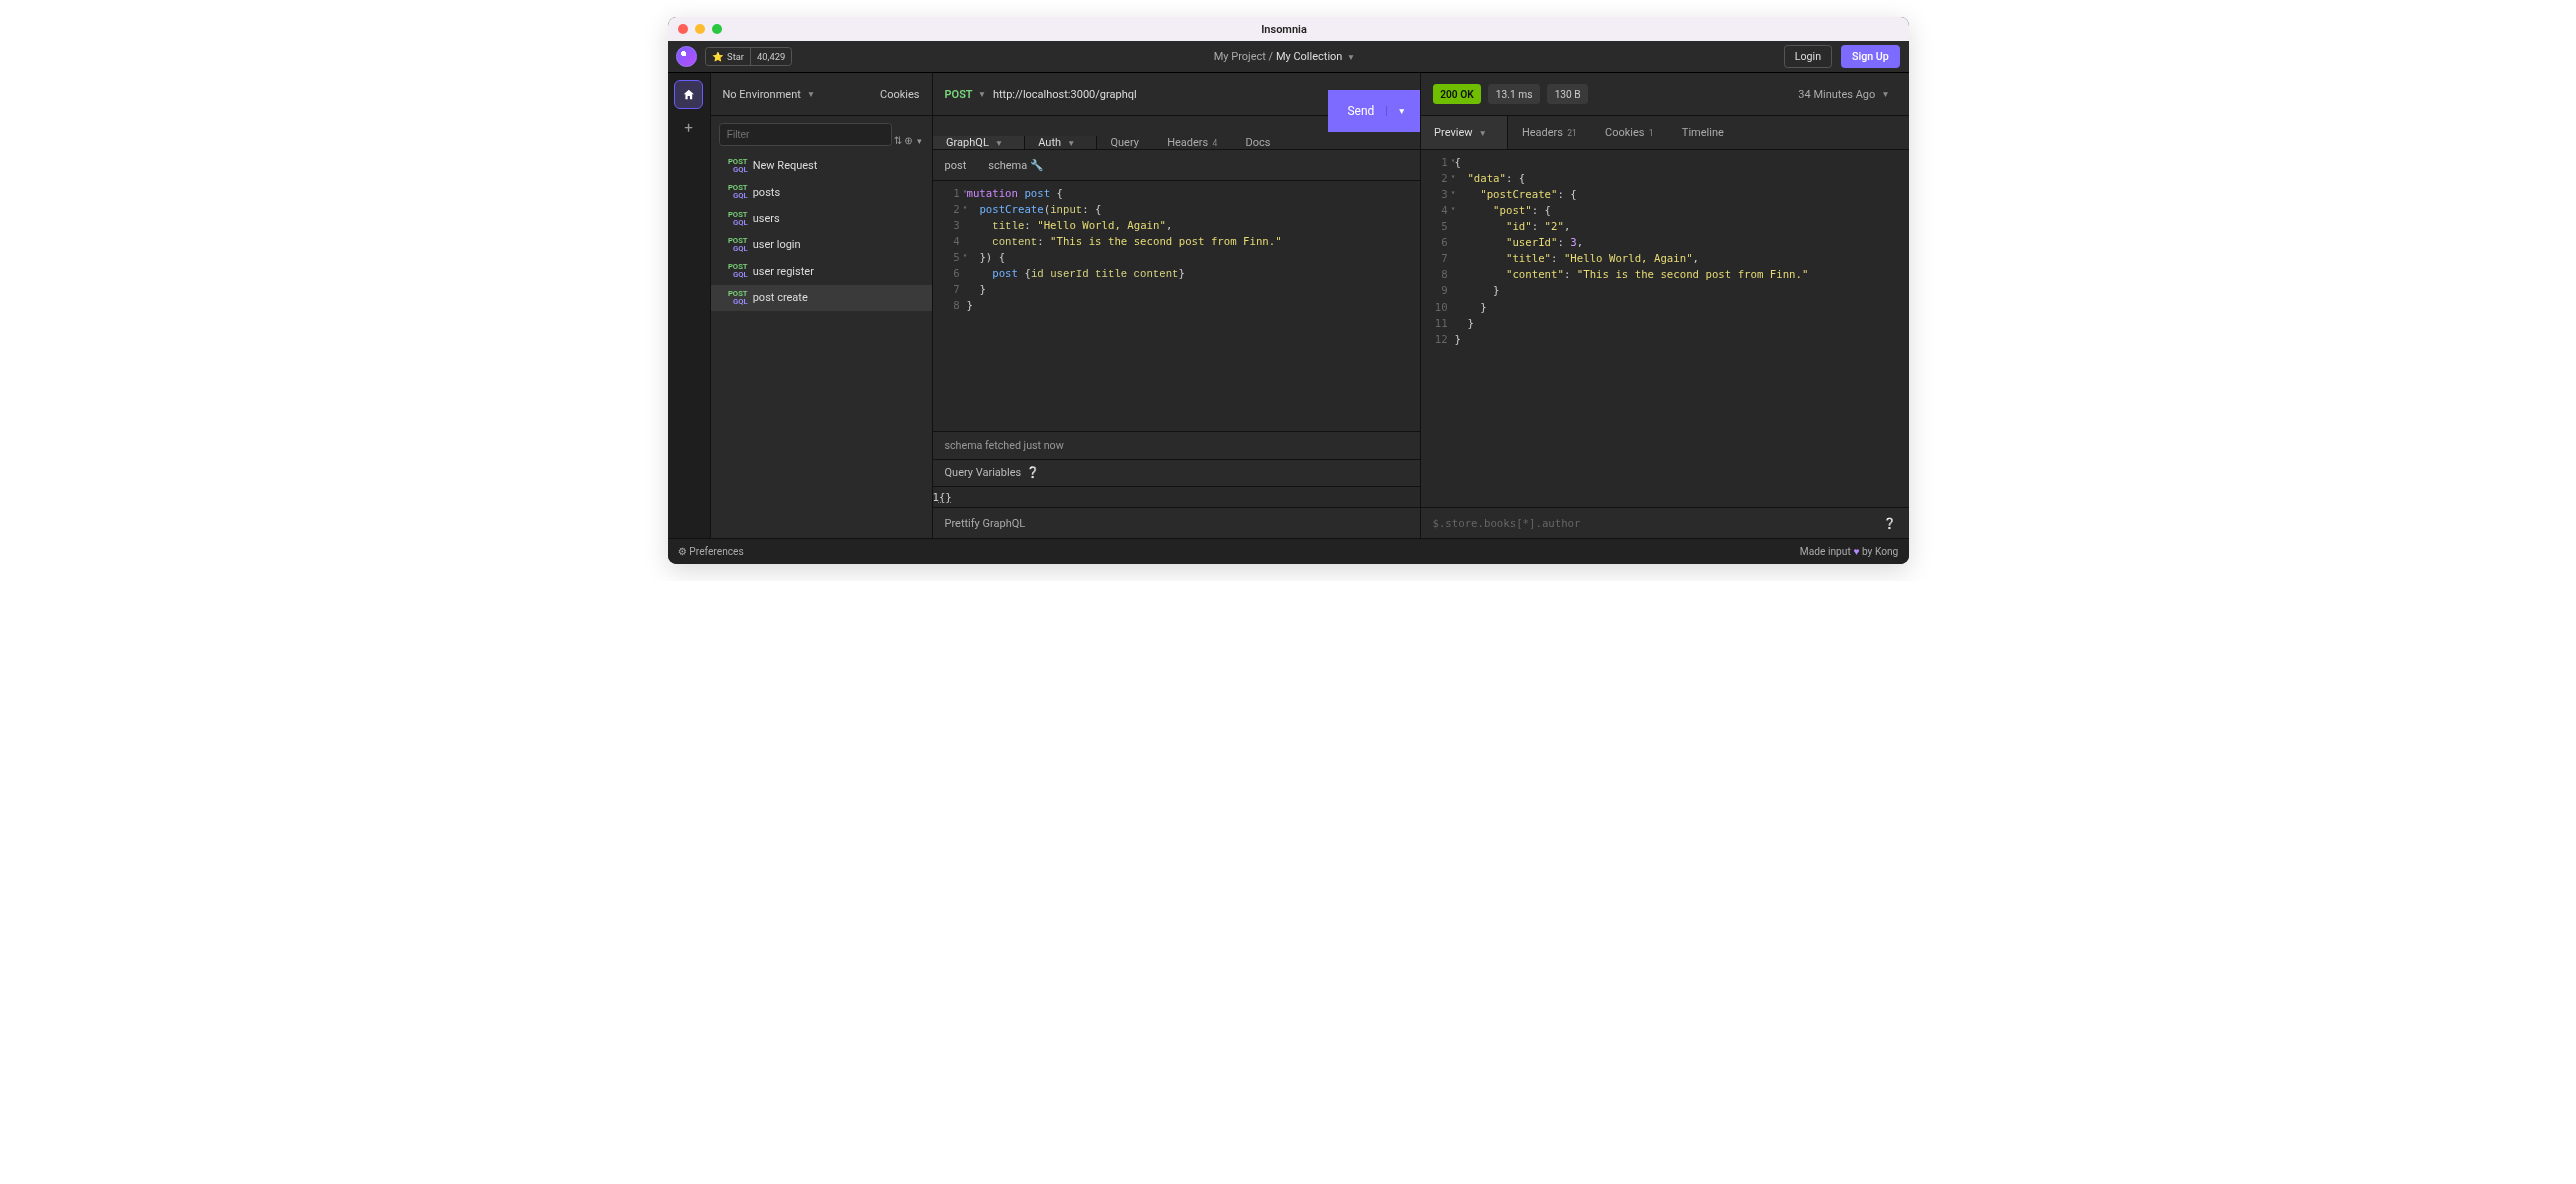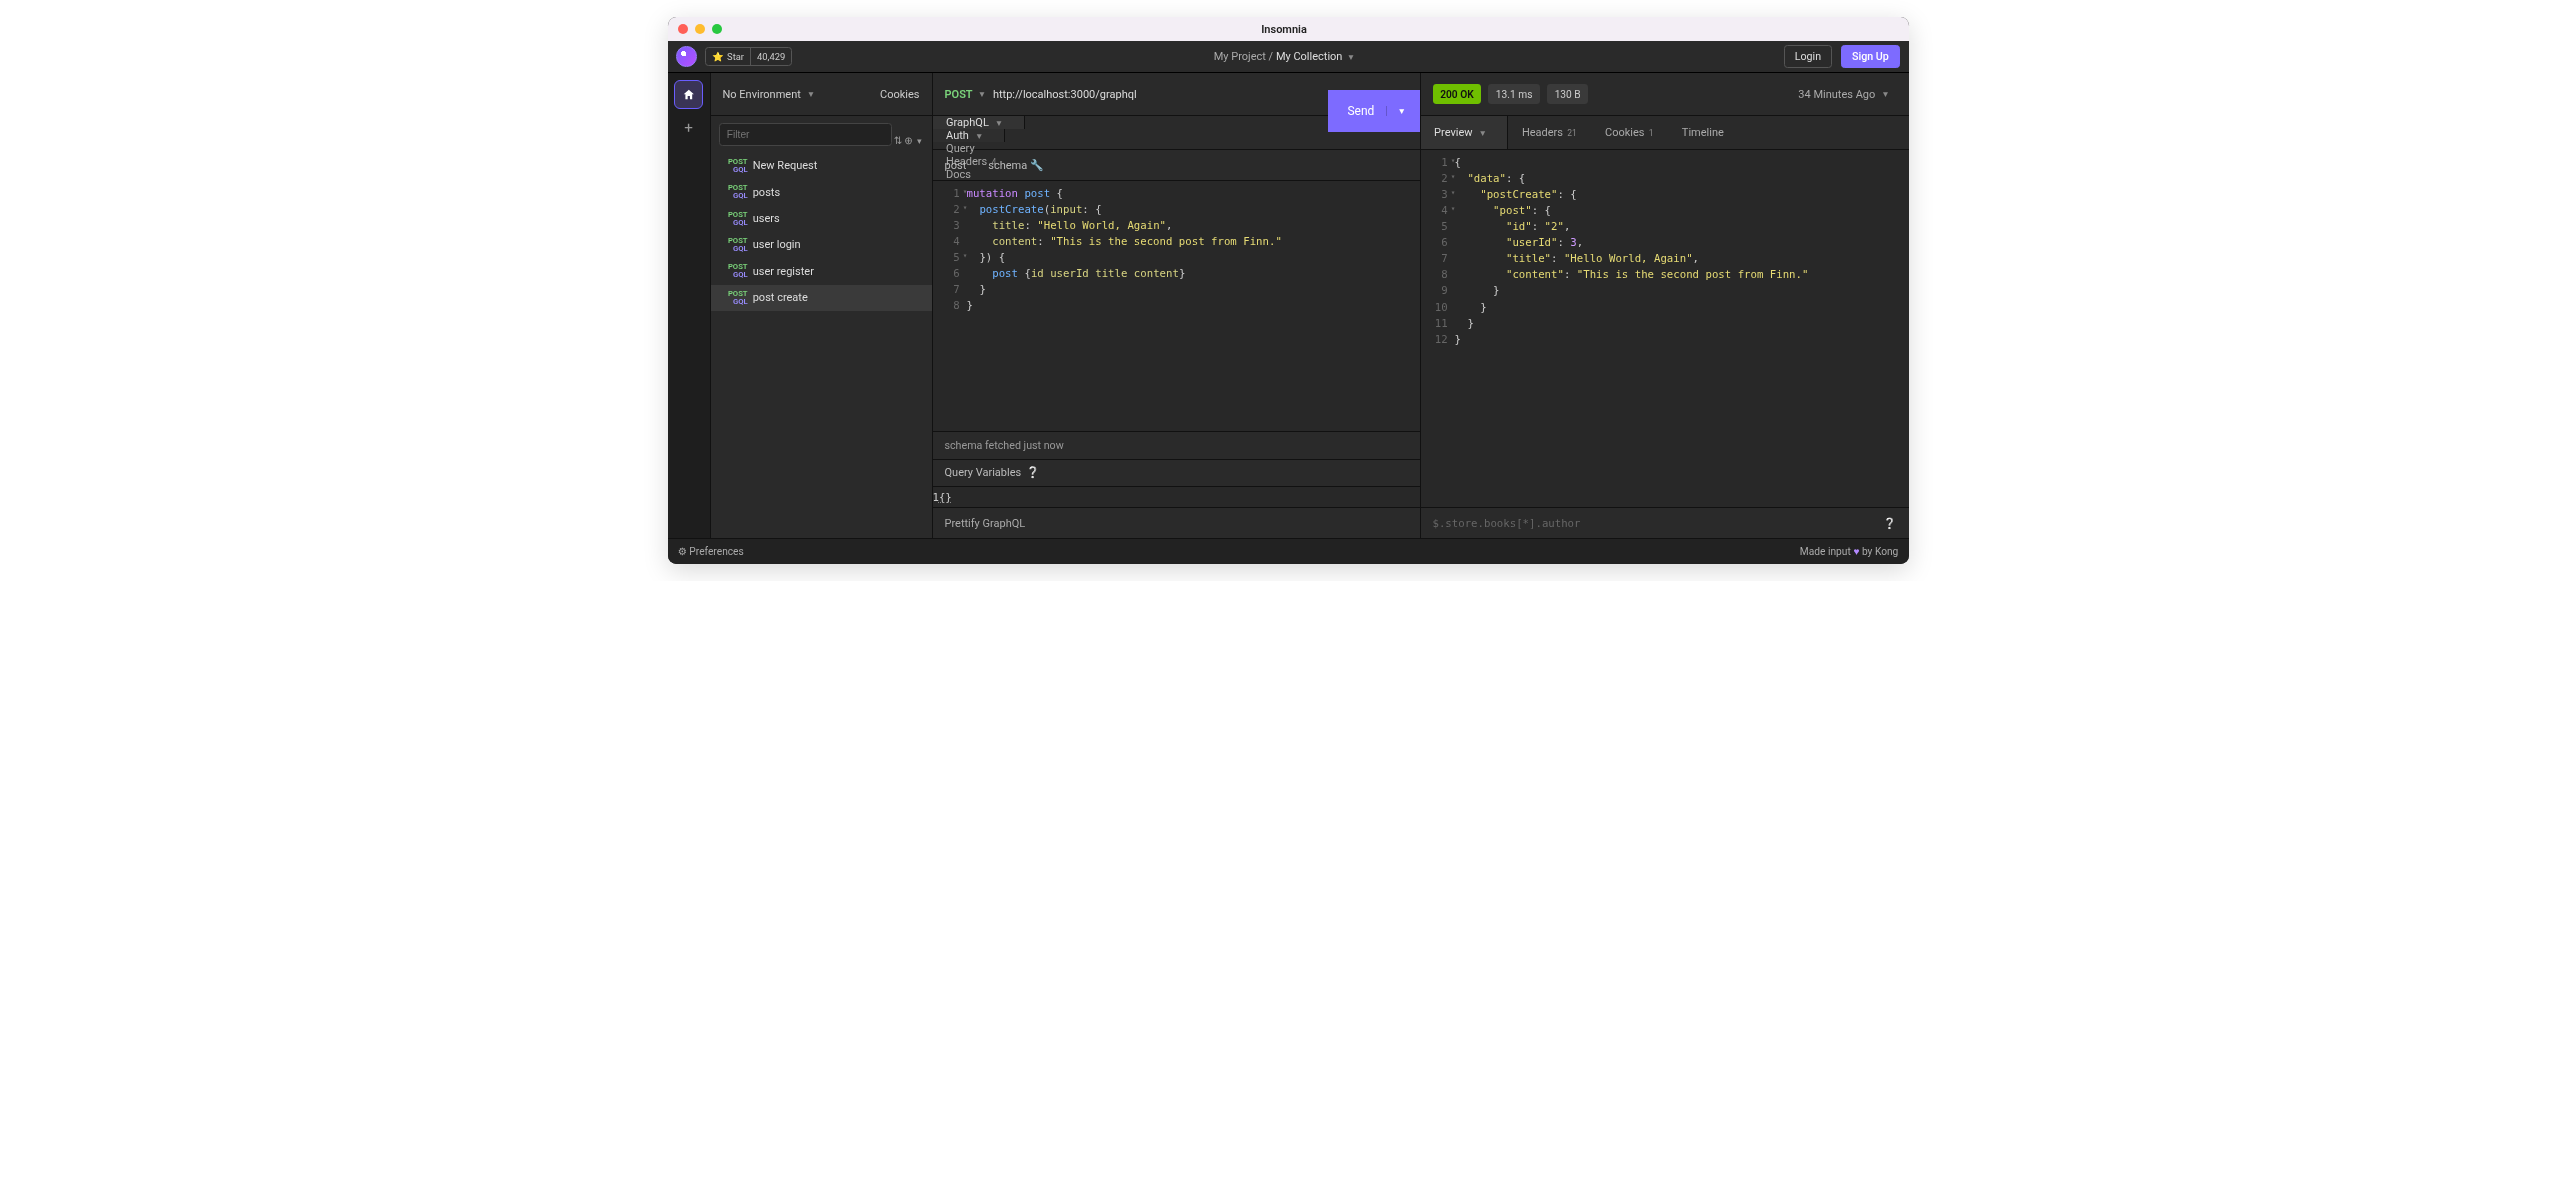--- a/index.html
+++ b/index.html
@@ -110,21 +110,21 @@
   }
   .method { color: #7bd47b; font-weight: 600; font-size: 11px; margin-right: 3.4px;}
   .caret { color: #888; font-size: 8.5px; margin: 0 6.8px 0 1.7px; }
   .url { color: #ddd; font-size: 11px; flex: 1; }
   .send-btn {
     background: #7d6bff; color: #fff; height: 100%; display: flex; align-items: center;
     padding: 0 13.6px 0 19px; gap: 12px; cursor: pointer; font-size: 12px; margin-top: 34px;
   }
   .send-drop { border-left: 0.9px solid rgba(0,0,0,0.2); padding-left: 10.2px; font-size: 8.5px; }
   .tabs {
-    height: 34px; display: flex; align-items: flex-start; border-bottom: 0.9px solid #111; flex-direction: column;
+    height: 34px; display: flex; align-items: flex-end; border-bottom: 0.9px solid #111;
   }
   .tab {
     padding: 0 13.6px; display: flex; align-items: center; gap: 4.3px;
     color: #aaa; font-size: 11px; cursor: pointer;
     border-right: 0.9px solid transparent;
   }
   .tab.active { background: #333; color: #ddd; border-right: 0.9px solid #111; }
   .tab .badge { font-size: 8.5px; vertical-align: super; color: #888; }
   .subtabs {
     height: 31px; display: flex; align-items: center; padding: 0 12px; gap: 22px;
@@ -135,21 +135,21 @@
     font-size: 10.7px; padding: 5.1px 0; overflow: auto; line-height: 1.5;
   }
   .editor .ln {
     display: flex;
   }
   .editor .gut { width: 34px; text-align: right; color: #666; padding-right: 6.8px; user-select: none; position: relative;}
   .editor .gut .fold { position: absolute; right: -0.9px; color: #666; font-size: 7.7px; }
   .editor .code { white-space: pre; }
   .kw { color: #c98aff; }
   .fn { color: #6fb3ff; }
-  .attr { color: #d8d482; }
+  .attr { color: #d8d482; font-family: Liberation Mono, monospace; }
   .str { color: #e6db74; }
   .pn { color: #ccc; }
   .key { color: #e6db74; }
   .num { color: #cf9aff; }
   .status-line {
     padding: 6.8px 12px; color: #999; font-size: 10.7px; border-top: 0.9px solid #111; border-bottom: 0.9px solid #111;
   }
   .qvar-head {
     padding: 6.8px 12px; color: #bbb; font-size: 11px; display: flex; align-items: center; gap: 5.1px;
     border-bottom: 0.9px solid #111;

